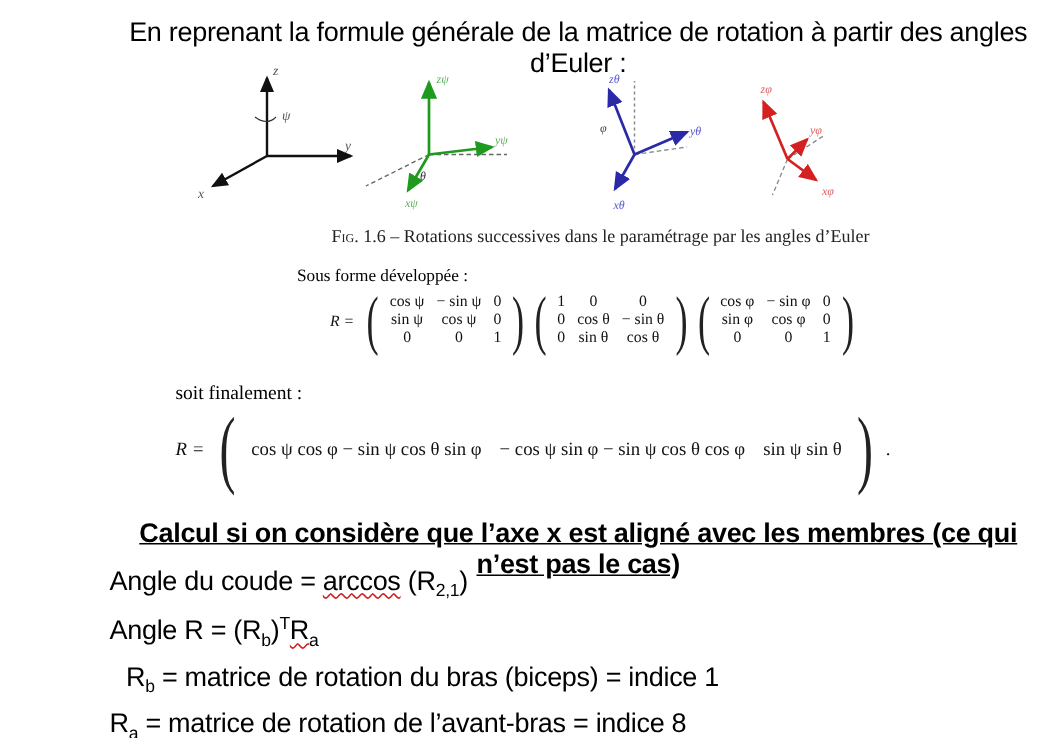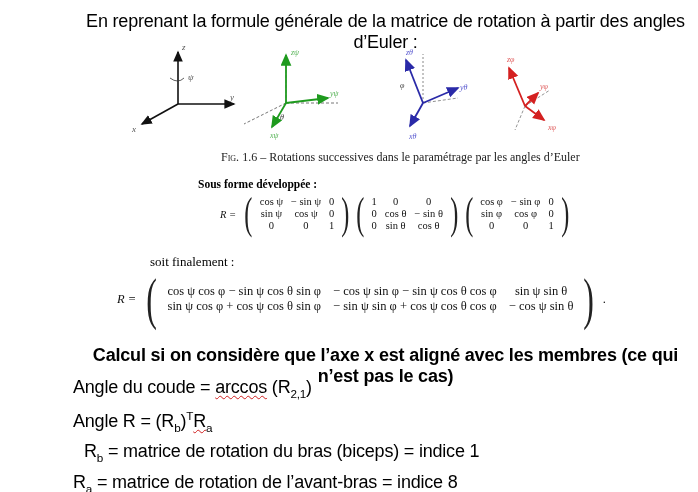--- a/index.html
+++ b/index.html
@@ -1,20 +1,20 @@
 <!DOCTYPE html>
 <html><head>
 <meta charset="utf-8">
 <style>
   html, body { margin:0; padding:0; background:#ffffff; }
   body { width:698px; height:492px; position:relative; overflow:hidden; color:#000; }
   .sans { font-family:"Liberation Sans", "DejaVu Sans", sans-serif; font-size:18px; letter-spacing:-0.2px;text-align:center; }
   .serif { font-family:"Liberation Serif", "DejaVu Serif", serif; }
   .abs { position:absolute; }
-  .u { }
+  .u { text-decoration:underline; }
   .spell { text-decoration: underline wavy #d02020; text-decoration-thickness:1px; text-underline-offset:2px; }
   .fig-img { position:absolute; }
   .caption { font-size:12px; color:#222; }
   .caption .sc { font-variant:small-caps; }
   .mat-row { display:flex; align-items:center; font-family:"Liberation Serif", serif; color:#111; }
   .paren { font-family:"Liberation Serif", serif; font-weight:100; line-height:1; color:#222; transform:scaleX(0.55); display:inline-block; }
   table.m { border-collapse:collapse;font-family:Liberation Serif, serif; }
   table.m td { padding:0 4px; text-align:center; white-space:nowrap; line-height:12px; }
   table.m3 td { padding:0 6px; line-height:15px; }
   .it { font-style:italic; }
@@ -90,21 +90,21 @@
     </g>
   </svg>
 </div>
 
 <div class="abs serif caption" style="left:221px; top:150px;">
   <span class="sc">Fig.</span>
   <span>1.6</span>
   <span>– Rotations successives dans le paramétrage par les angles d’Euler</span>
 </div>
 
-<div class="abs serif" style="left:198px; top:178px; font-size:11.5px;font-weight:bold;">Sous forme développée :</div>
+<div class="abs serif" style="left:198px; top:178px; font-size:11.5px;">Sous forme développée :</div>
 
 <div class="abs mat-row" style="left:220px; top:192px; font-size:10.5px;">
   <span class="it" style="margin-right:5px;">R =</span>
   <span class="paren" style="font-size:44px;">(</span>
   <table class="m">
     <tbody>
         <tr>
           <td>cos ψ</td>
           <td>− sin ψ</td>
           <td>0</td>
@@ -159,37 +159,32 @@
     <tr>
           <td>0</td>
           <td>0</td>
           <td>1</td>
         </tr>
   </tbody>
     </table>
   <span class="paren" style="font-size:44px;">)</span>
 </div>
 
-<div class="abs serif" style="left:117px; top:254px; font-size:13px;margin-left:33px;">soit finalement :</div>
+<div class="abs serif" style="left:117px; top:254px; font-size:13px;">soit finalement :</div>
 
 <div class="abs mat-row" style="left:117px; top:270px; font-size:12.5px;">
   <span class="it" style="margin-right:6px;">R =</span>
   <span class="paren" style="font-size:58px;">(</span>
   <table class="m m3">
     <tbody>
         <tr>
           <td>cos ψ cos φ − sin ψ cos θ sin φ</td>
           <td>− cos ψ sin φ − sin ψ cos θ cos φ</td>
           <td>sin ψ sin θ</td>
         </tr>
-    <tr>
-          <td>sin ψ cos φ + cos ψ cos θ sin φ</td>
-          <td>− sin ψ sin φ + cos ψ cos θ cos φ</td>
-          <td>− cos ψ sin θ</td>
-        </tr>
   </tbody>
     </table>
   <span class="paren" style="font-size:58px;">)</span>
   <span style="margin-left:4px;">.</span>
 </div>
 
 <div class="abs sans u" style="left:73px; top:345px; font-weight:bold;">Calcul si on considère que l’axe x est aligné avec les membres (ce qui n’est pas le cas)</div>
 
 <div class="abs sans" style="left:73px; top:377px;">
   <span>Angle du coude = </span><span class="spell">arccos</span><span> (R</span><sub>2,1</sub><span>)</span>

